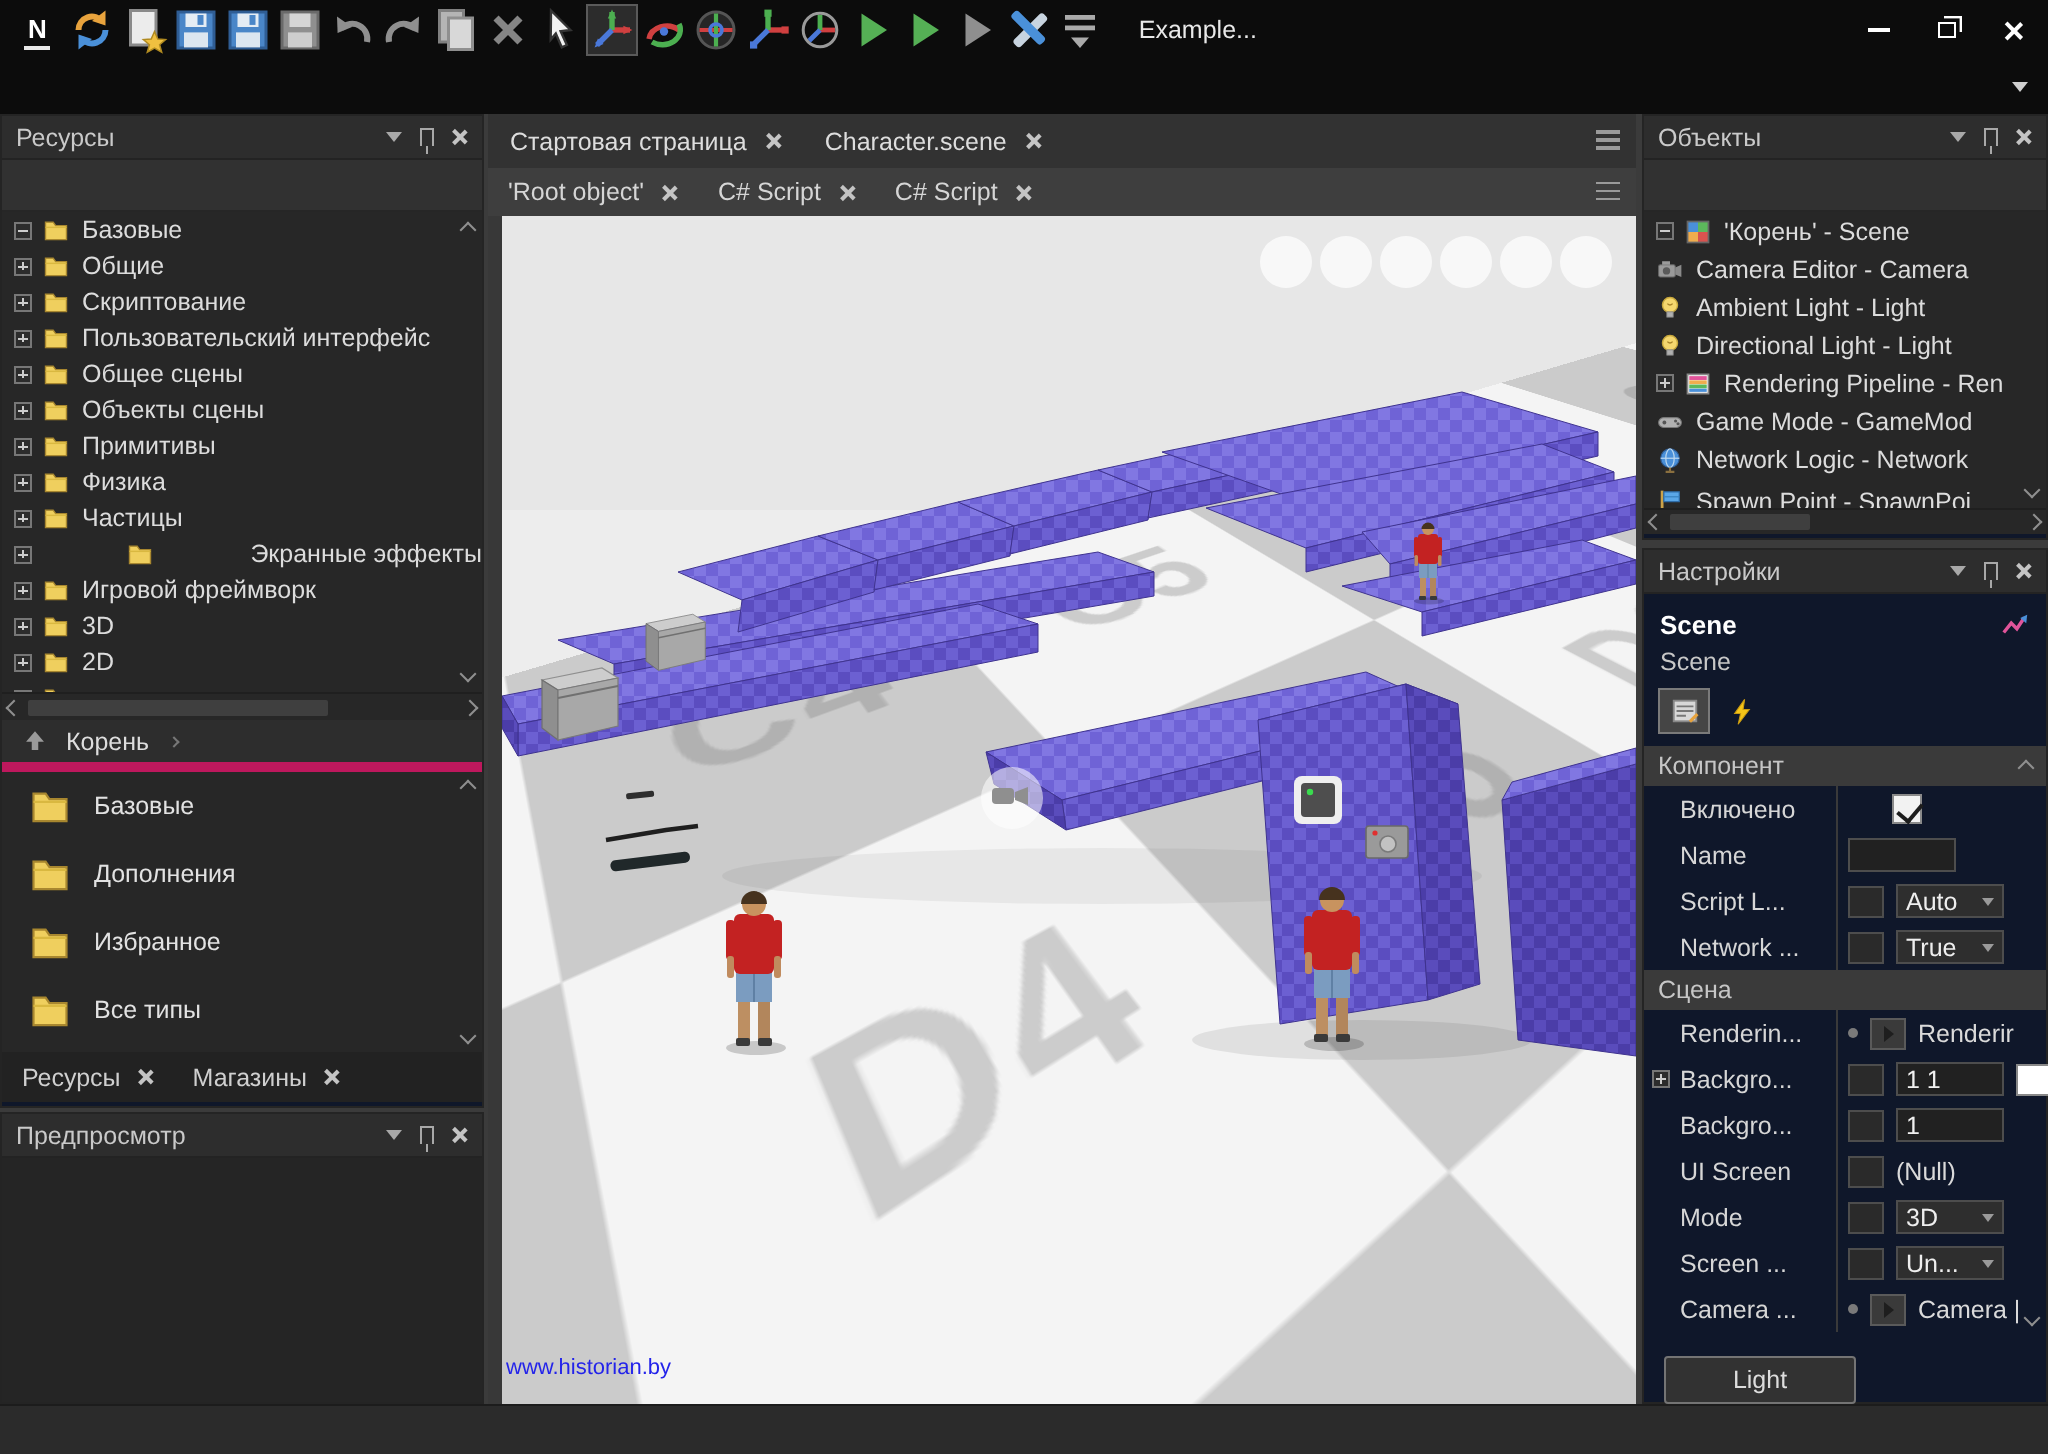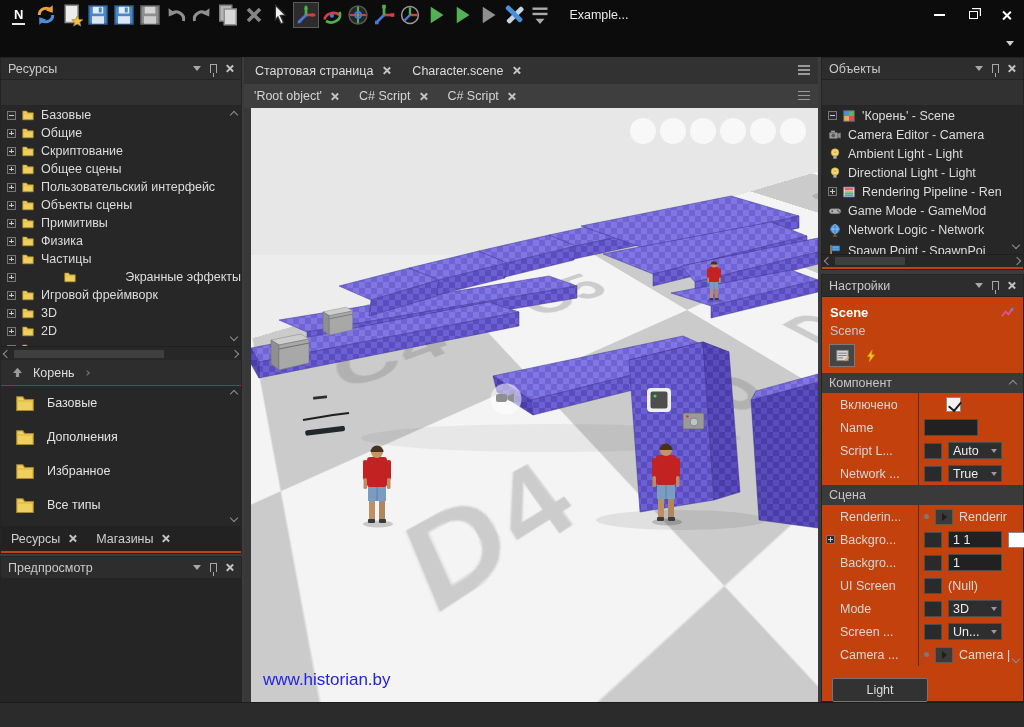--- a/index.html
+++ b/index.html
@@ -27,36 +27,36 @@
   .tri-d{width:0;height:0;border-left:4.5px solid transparent;border-right:4.5px solid transparent;border-top:5.5px solid #cfcfcf}
   .menubar .tri-d{margin-left:auto;margin-right:10px}
   
   .ch{display:inline-block;width:6px;height:6px;border-left:1.4px solid #8f8f8f;border-bottom:1.4px solid #8f8f8f;flex:none}
   .ch-l{transform:rotate(45deg)}.ch-r{transform:rotate(-135deg)}.ch-u{transform:rotate(135deg)}.ch-d{transform:rotate(-45deg)}
   .exp{width:9px;height:9px;border:1px solid #777;background:#2c2c2c;position:relative;flex:none;margin-right:5px}
   .exp::before{content:"";position:absolute;left:1.4px;right:1.4px;top:3.2px;height:1.2px;background:#ccc}
   .exp.plus::after{content:"";position:absolute;top:1.4px;bottom:1.4px;left:3.2px;width:1.2px;background:#ccc}
   .bars{width:12px;height:1.5px;background:#9a9a9a;box-shadow:0 4px 0 #9a9a9a,0 8px 0 #9a9a9a;margin-bottom:9px}
   
-  .panel{position:absolute;background:#c2410c;border:1px solid #242424}
+  .panel{position:absolute;background:#0f172a;border:1px solid #242424}
   .phead{height:22px;display:flex;align-items:center;padding:0 7px;color:#c9c9c9;background:#2d2d2d;border-bottom:1px solid #232323}
   .phead .sp{flex:1}
   .phead .hic{margin-left:9px;display:flex;align-items:center}
   .pin{width:7px;height:9px;border:1.3px solid #a8a8a8;border-bottom:none;position:relative}
   .pin::after{content:"";position:absolute;left:2px;top:8px;width:1.3px;height:4px;background:#a8a8a8}
   .ptoolbar{height:26px;display:flex;align-items:center;background:#313131;border-bottom:1px solid #262626;padding-left:4px}
   .ptoolbar .tbtn{width:22px;height:22px}
   
   .tree{background:#272727;overflow:hidden;position:relative}
   .trow{height:18px;display:flex;align-items:center;white-space:nowrap;color:#dcdcdc}
   .trow .ic{width:14px;height:14px;margin-right:6px;flex:none}
   .hscroll{height:14px;background:#272727;display:flex;align-items:center;border-top:1px solid #1f1f1f;padding:0 3px}
   .hthumb{height:8px;background:#3f3f3f;border-radius:1px;margin:0 4px}
   .vchev{position:absolute;right:4px;display:flex}
-  .crumb{height:26px;background:#2d2d2d;display:flex;align-items:center;padding:0 10px;border-bottom:1px solid #be185d}
+  .crumb{height:26px;background:#2d2d2d;display:flex;align-items:center;padding:0 10px;border-bottom:5px solid #be185d}
   .folders{background:#272727;position:relative;overflow:hidden}
   .fitem{height:34px;display:flex;align-items:center;padding-left:12px;color:#e2e2e2}
   .fitem .ic{width:24px;height:22px;margin-right:10px}
   .rtabs{height:25px;background:#222;display:flex;align-items:stretch}
   .rtab{display:flex;align-items:center;padding:0 10px;color:#cfcfcf;gap:8px}
   
   .dtabs{position:absolute;left:244px;top:57px;width:574px;height:27px;background:#323232;display:flex;align-items:stretch}
   .dtab{display:flex;align-items:center;gap:9px;padding:0 11px;color:#ddd;font-size:12.5px;background:#323232}
   .stabs{position:absolute;left:244px;top:84px;width:574px;height:24px;background:#3e3e3e;display:flex;align-items:stretch}
   .stab{display:flex;align-items:center;gap:9px;padding:0 10px;color:#d5d5d5;background:#3e3e3e}
@@ -65,21 +65,21 @@
   .vwrap{position:absolute;left:244px;top:108px;width:574px;height:594px;background:#383838;padding-left:7px}
   .viewport{position:relative;width:567px;height:594px;overflow:hidden;background:#e7e7e7}
   .floor-fallback{position:absolute;left:0;right:0;top:147px;bottom:0;background:#ededed}
   .floor{position:absolute;left:-1016px;top:147px;width:2600px;height:2000px;transform-origin:50% 0;
     transform:perspective(470px) rotateX(63deg) rotateZ(-33deg);
     background-color:#f4f4f4;background-image:repeating-conic-gradient(#cbcbcb 0% 25%,#f4f4f4 0% 50%);background-size:300px 300px}
   .fl{position:absolute;font-weight:bold;font-size:58px;color:rgba(125,125,125,0.34);letter-spacing:2px}
   .scene-svg{position:absolute;left:0;top:0;width:567px;height:594px}
   .vicons{position:absolute;top:10px;right:12px;display:flex;gap:4px}
   .vicon{width:26px;height:26px;border-radius:50%;background:rgba(252,252,252,0.8);display:flex;align-items:center;justify-content:center}
-  .watermark{position:absolute;left:12px;bottom:12px;color:#2323ea;font-size:17px}
+  .watermark{position:absolute;left:2px;bottom:12px;color:#2323ea;font-size:11px}
   
   .sbody{position:relative;color:#cfcfcf}
   .obj-title{font-weight:bold;color:#fff;font-size:13px;padding:8px 8px 0 8px;display:flex;align-items:center}
   .obj-sub{padding:4px 8px 2px 8px;color:#c7c7c7}
   .toggles{display:flex;gap:5px;padding:5px 8px 7px 8px}
   .tog{width:24px;height:21px;display:flex;align-items:center;justify-content:center}
   .tog.sel{background:#454545;outline:1px solid #7a7a7a}
   .sect{height:20px;background:#3a3a3a;color:#c6c6c6;display:flex;align-items:center;padding:0 7px}
   .sect .vchev2{margin-left:auto}
   .prow{height:23px;display:flex;align-items:center;position:relative}
@@ -545,30 +545,30 @@
           </span>
         <span>Скриптование</span>
       </div>
         <div class="trow" style="padding-left: 6px;">
         <span class="exp plus"></span>
         <span class="ic">
             <svg class="ic" viewBox="0 0 16 16" style="width:100%;height:100%">
               <use href="#i-folder"></use>
             </svg>
           </span>
-        <span>Общее сцены</span>
+        <span>Пользовательский интерфейс</span>
       </div>
         <div class="trow" style="padding-left: 6px;">
         <span class="exp plus"></span>
         <span class="ic">
             <svg class="ic" viewBox="0 0 16 16" style="width:100%;height:100%">
               <use href="#i-folder"></use>
             </svg>
           </span>
-        <span>Пользовательский интерфейс</span>
+        <span>Общее сцены</span>
       </div>
         <div class="trow" style="padding-left: 6px;">
         <span class="exp plus"></span>
         <span class="ic">
             <svg class="ic" viewBox="0 0 16 16" style="width:100%;height:100%">
               <use href="#i-folder"></use>
             </svg>
           </span>
         <span>Объекты сцены</span>
       </div>

